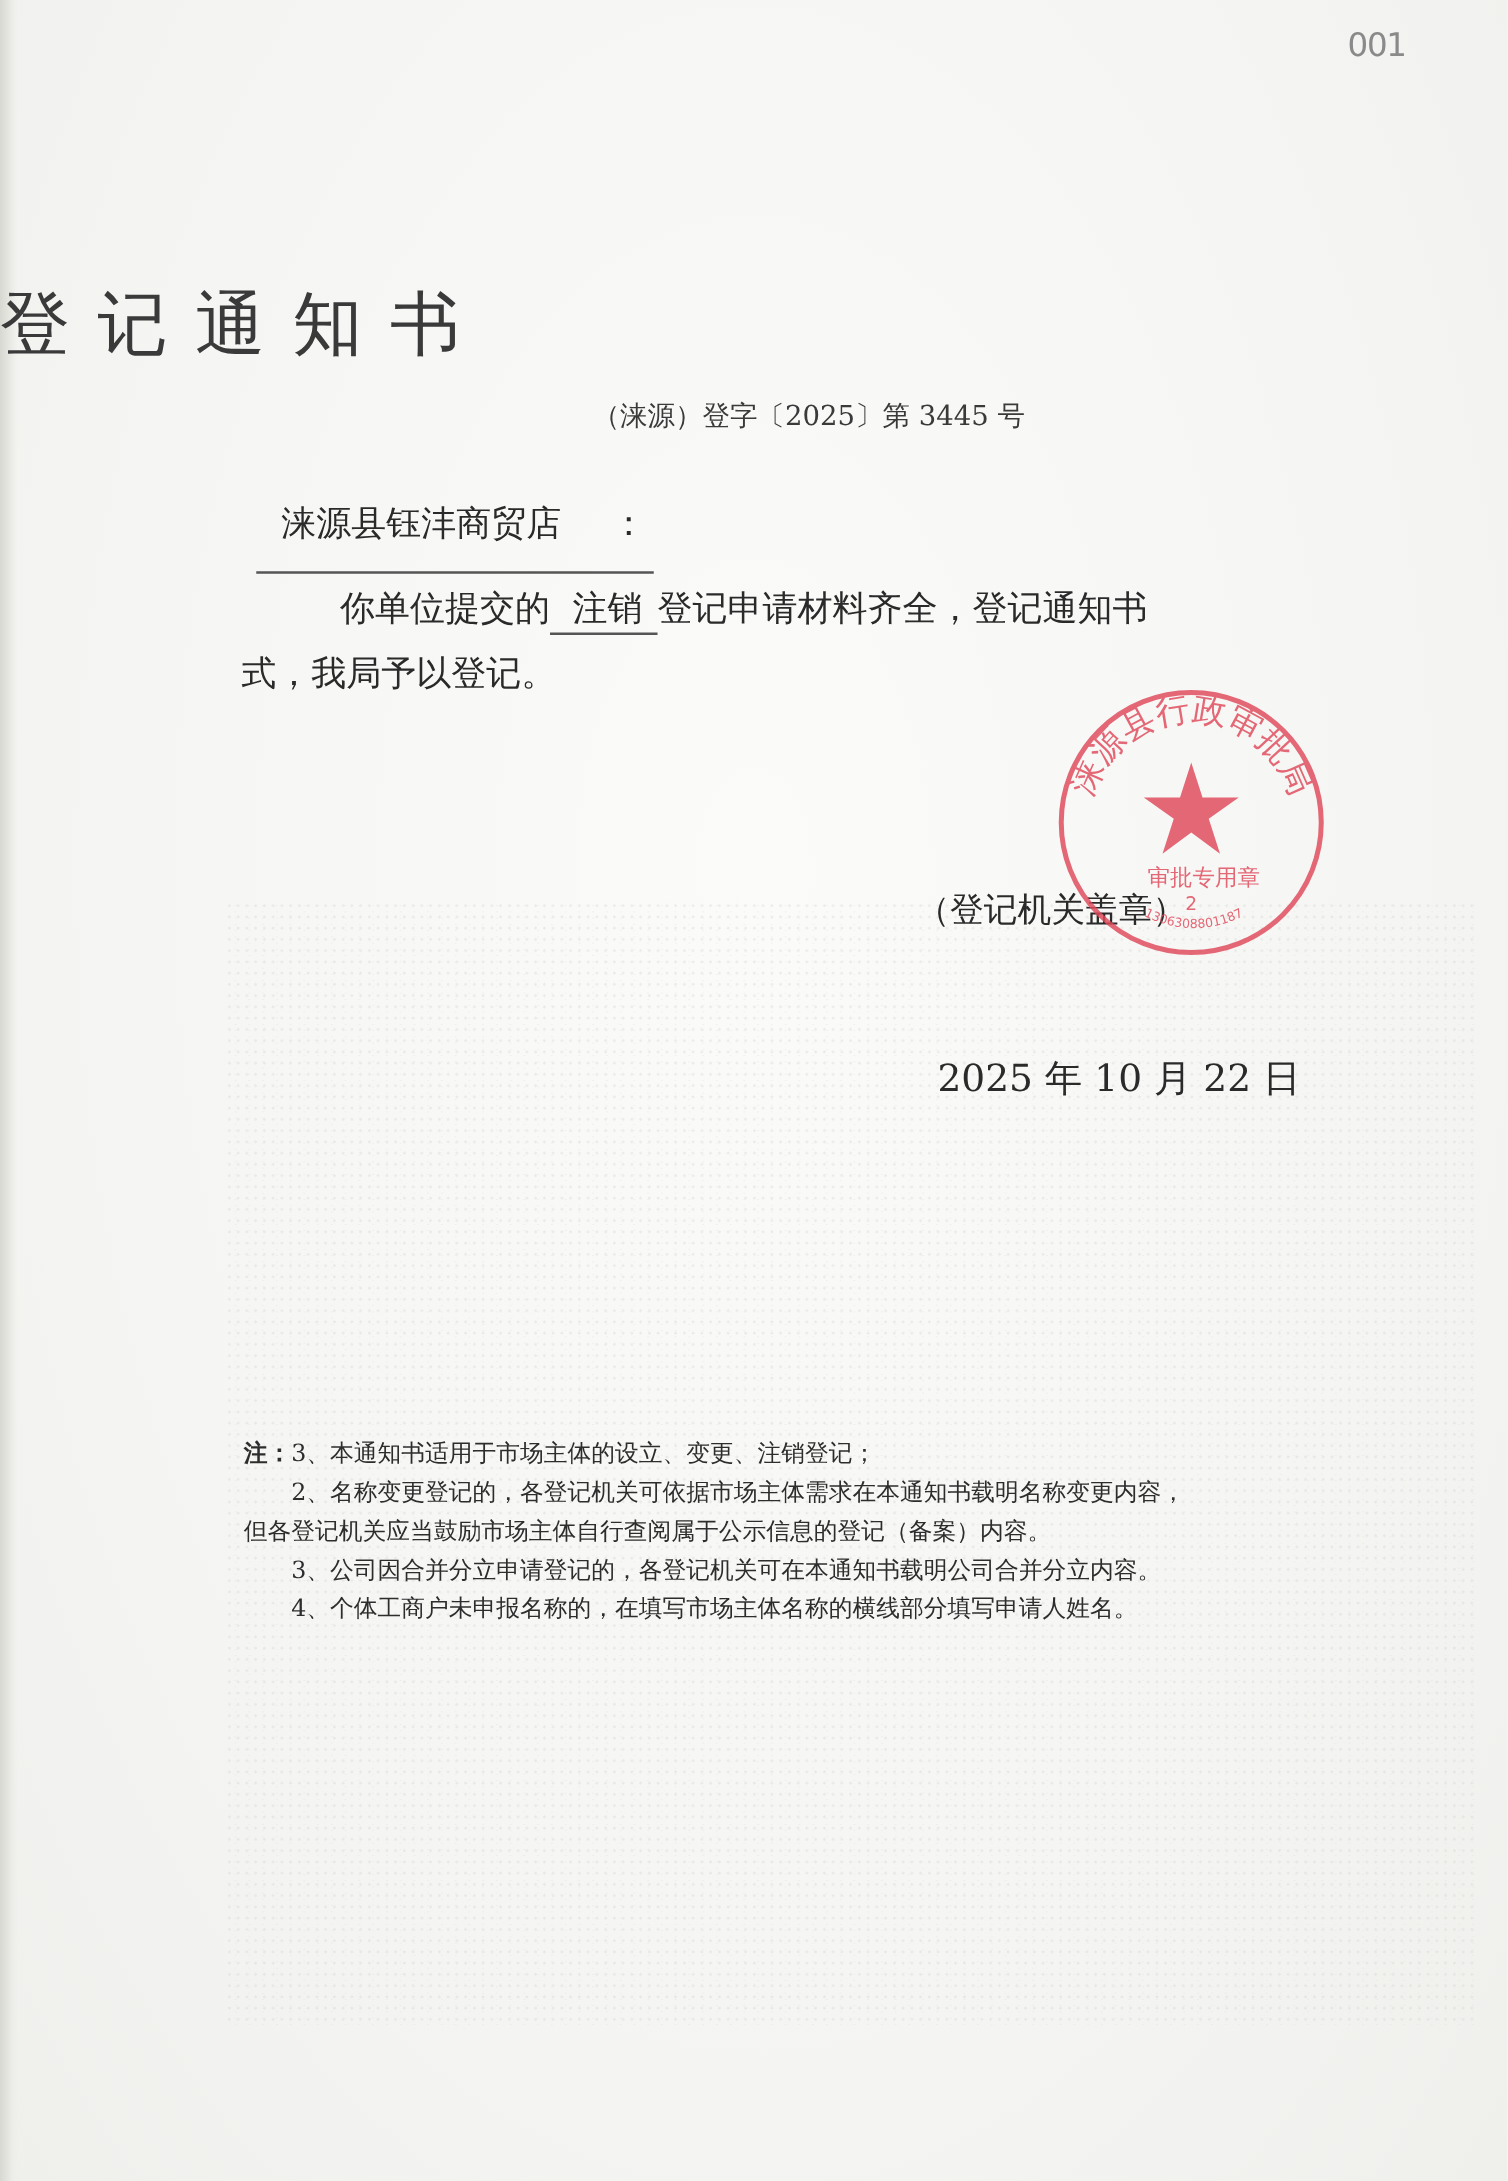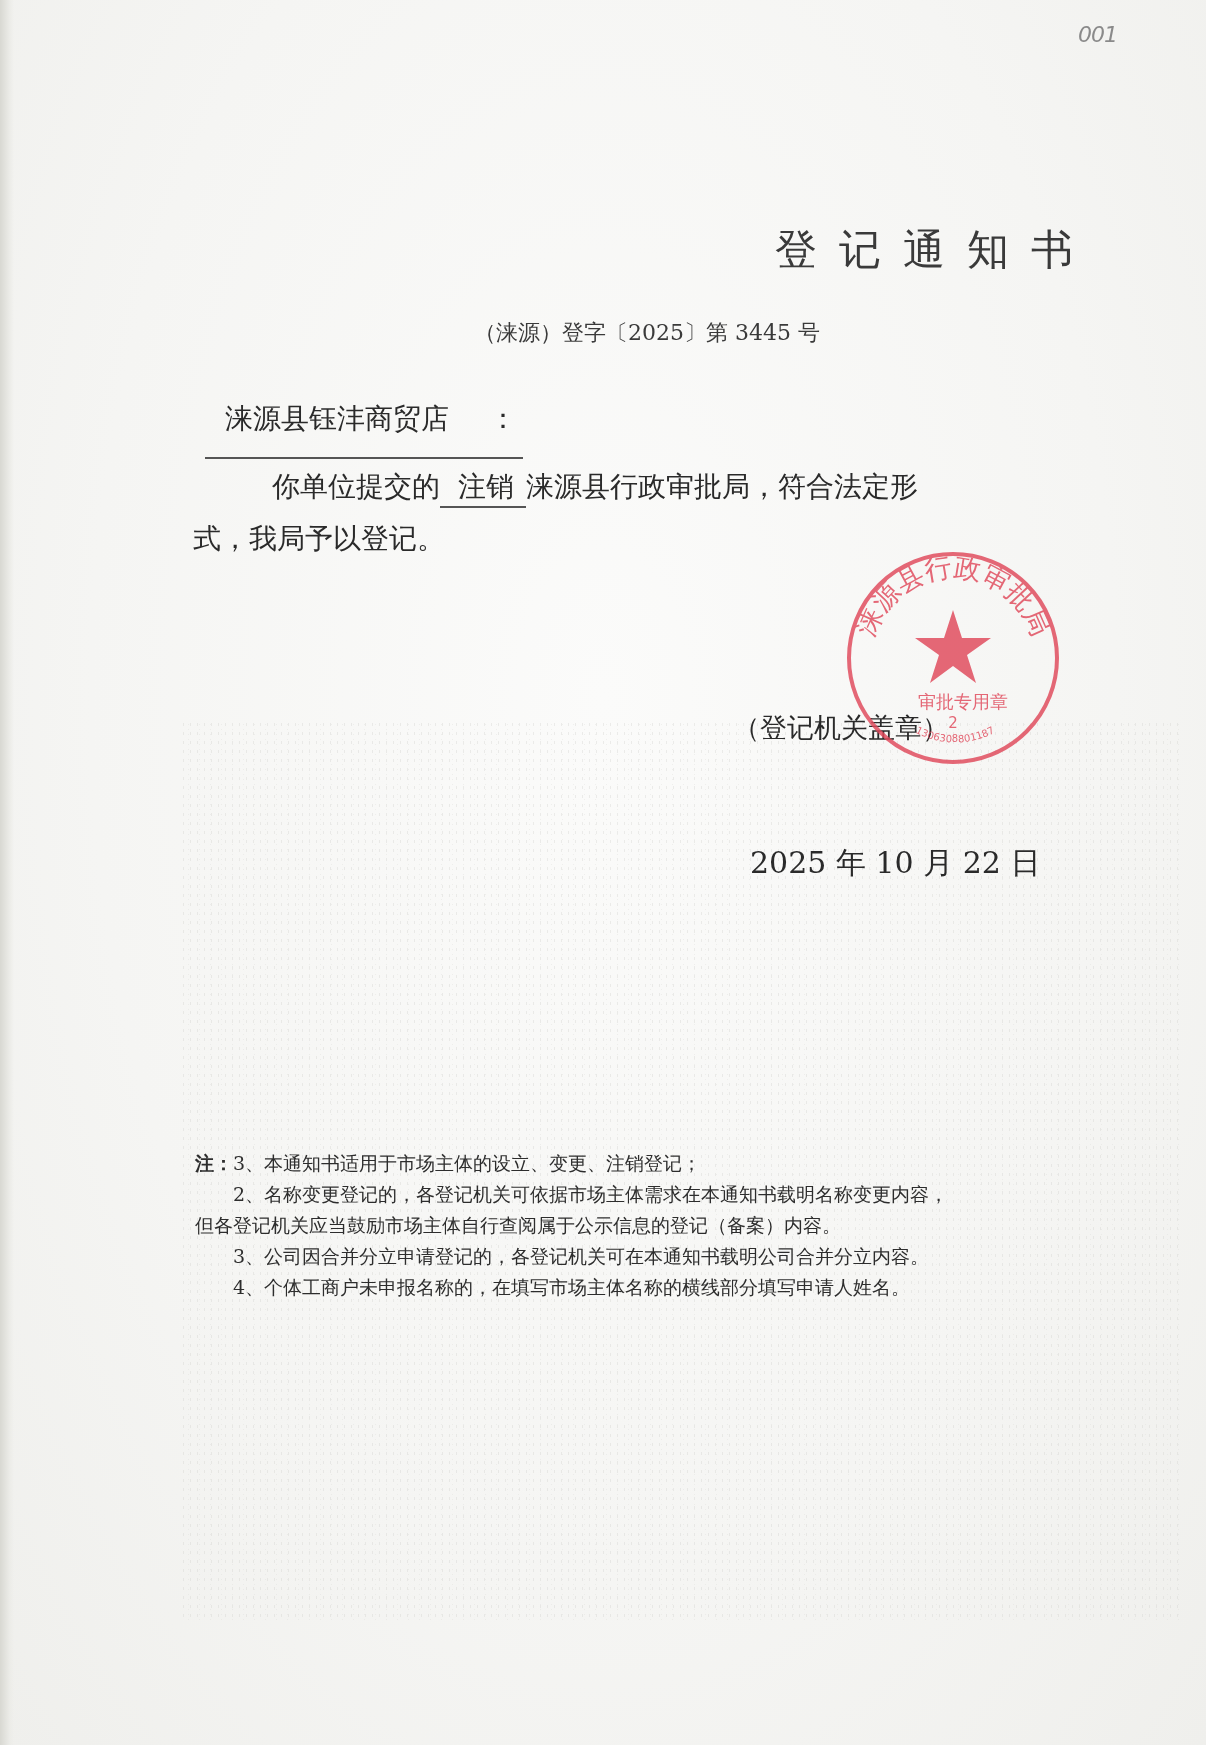--- a/index.html
+++ b/index.html
@@ -22,26 +22,26 @@
     position: absolute; left: 180px; top: 720px; width: 1000px; height: 900px;
     background-image:
       radial-gradient(#d0d0cc 0.8px, transparent 1px),
       radial-gradient(#dcdcd8 0.7px, transparent 1px);
     background-size: 7px 9px, 11px 5px;
     background-position: 0 0, 3px 2px;
     opacity: 0.35;
   }
   .page-number {
     position: absolute; left: 1078px; top: 22px;
-    font-family: "DejaVu Sans", sans-serif; font-size: 22px; color: #8a8a8a;
-    font-style: italic; letter-spacing: -1px;
+    font-family: "DejaVu Sans", sans-serif; font-size: 26px; color: #8a8a8a;
+    letter-spacing: -1px;
   }
   .title {
-    position: absolute; left: 0; width: 1095px; top: 222px; text-align: right;
-    font-family: "DejaVu Sans", sans-serif; font-size: 42px; letter-spacing: 22px;
+    position: absolute; left: 0; width: 1095px; top: 222px; text-align: left;
+    font-family: "DejaVu Sans", sans-serif; font-size: 56px; letter-spacing: 22px;
     color: #3a3a3a;
   }
   .docno {
     position: absolute; left: 0; width: 1206px; top: 318px; text-align: center;
     font-size: 22px; color: #3a3a3a; margin-left: 44px;
   }
   .recipient {
     position: absolute; left: 205px; top: 400px; width: 318px;
     font-size: 28px; border-bottom: 2px solid #555; padding-bottom: 19px;
     padding-left: 20px; box-sizing: border-box;
@@ -85,21 +85,21 @@
   <div class="page-number">001</div>
 
   <div class="title">登记通知书</div>
   <div class="docno">（涞源）登字〔2025〕第 3445 号</div>
 
   <div class="recipient">
     <span>涞源县钰沣商贸店</span><span class="colon">：</span>
   </div>
 
   <div class="body-line1">
-    <span>你单位提交的</span><span class="blank">注销</span><span>涞源县行政审批局，符合法定形</span>
+    <span>你单位提交的</span><span class="blank">注销</span><span>登记申请材料齐全，登记通知书</span>
   </div>
   <div class="body-line2">式，我局予以登记。</div>
 
   <div class="seal-caption">（登记机关盖章）</div>
 
   <svg class="seal" viewBox="0 0 220 220">
     <defs>
       <path id="sealArc" d="M 38 150 A 82 82 0 1 1 182 150"></path>
       <path id="codeArc" d="M 52 170 A 86 86 0 0 0 172 170"></path>
     </defs>

